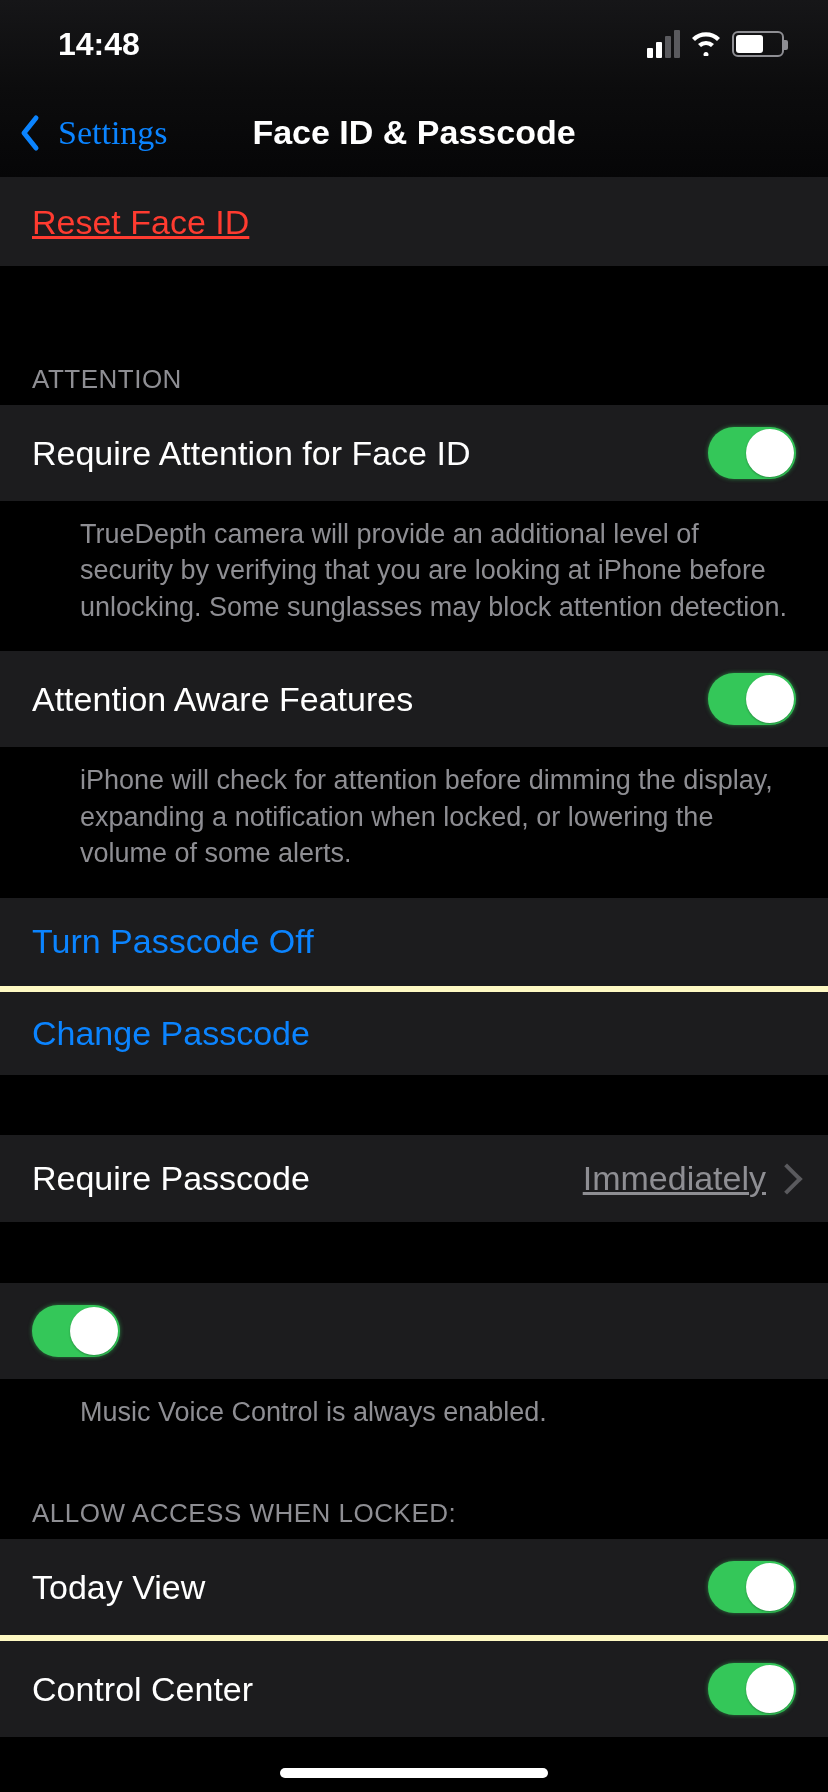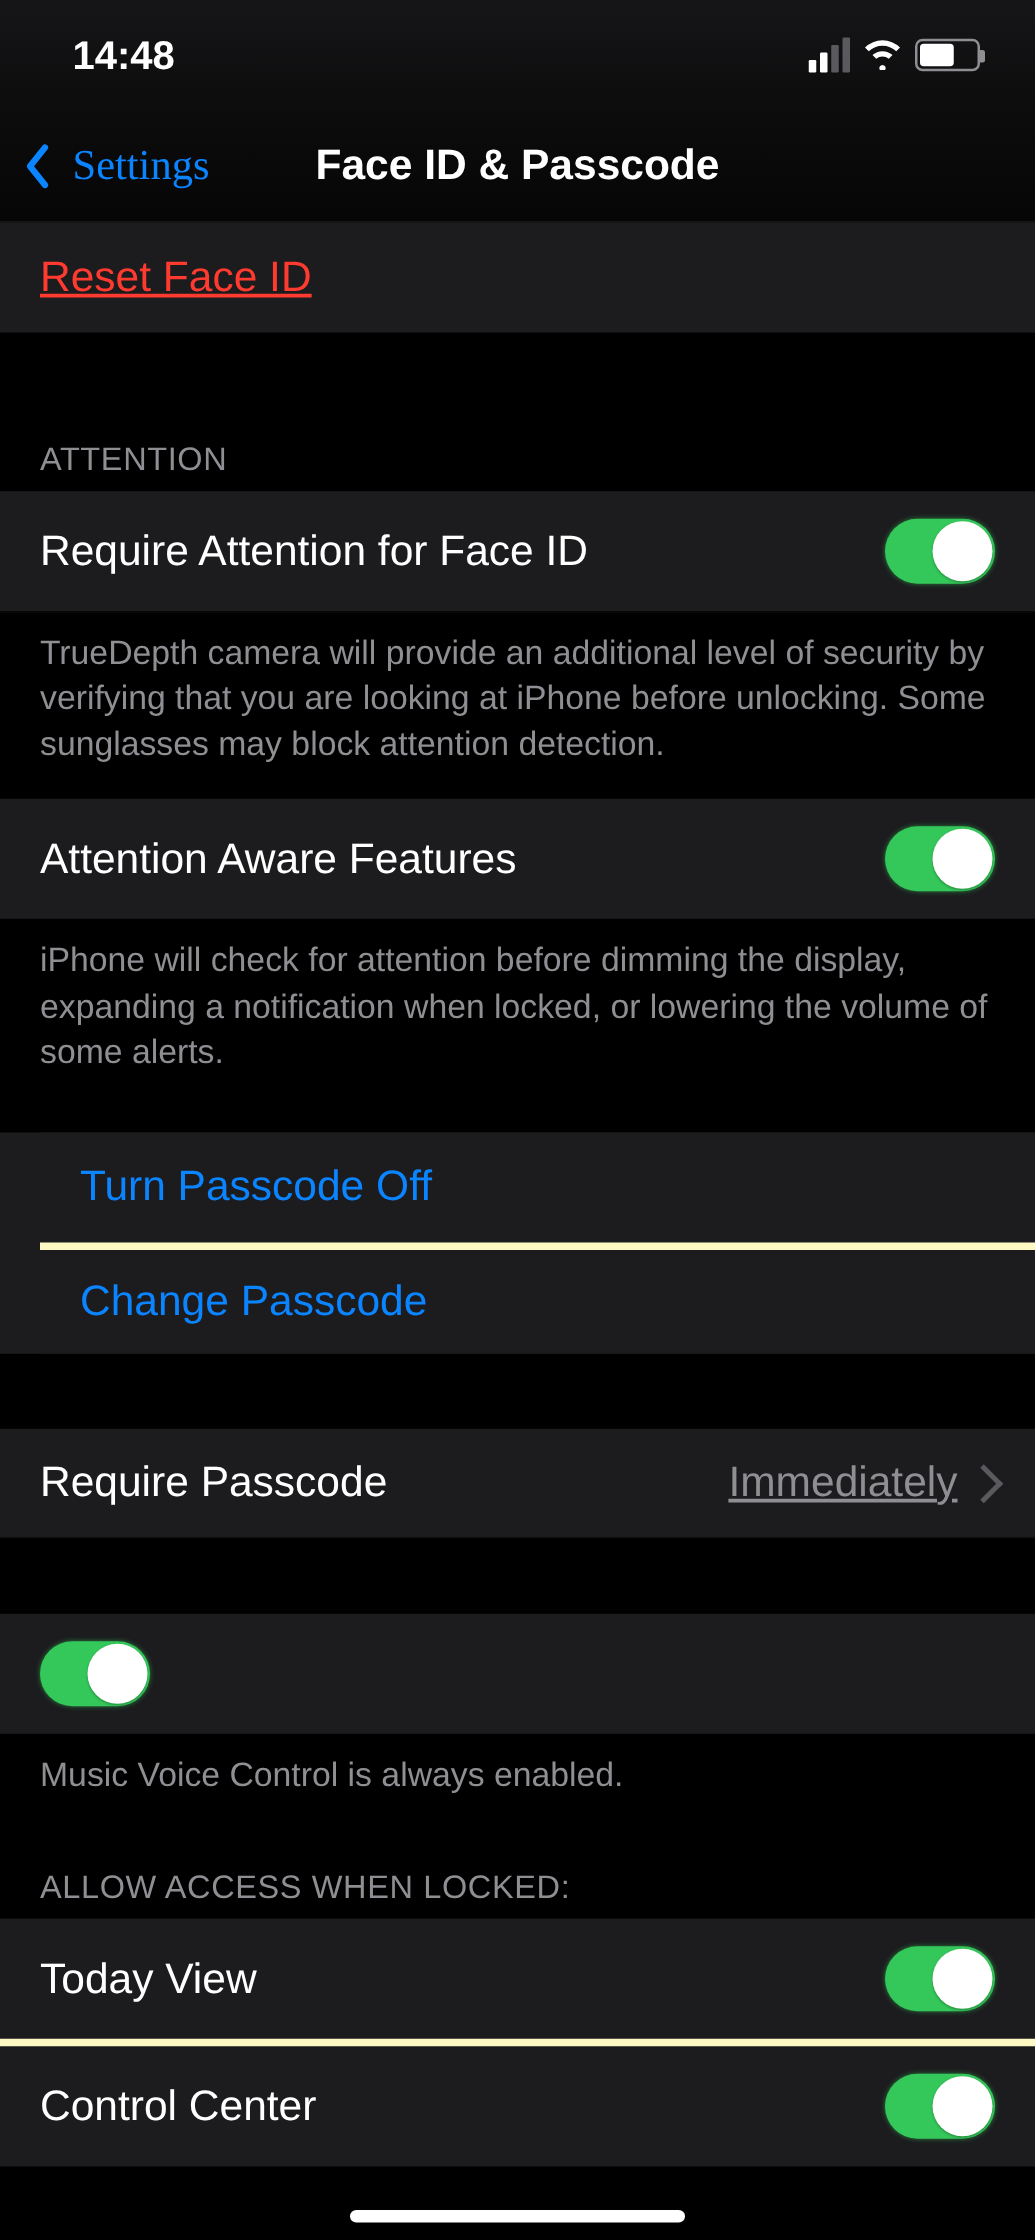--- a/index.html
+++ b/index.html
@@ -70,28 +70,30 @@
   .cell.destructive { color: #ff3b30; text-decoration: underline; }
 
   .section-gap { height: 70px; }
   .section-gap.short { height: 60px; }
 
   .section-header {
     padding: 48px 32px 10px 32px;
     font-size: 26px;
     color: #8e8e93;
     letter-spacing: 0.5px;
+    margin-top: 12px;
   }
   .section-header.first { padding-top: 86px; }
 
   .section-footer {
     padding: 14px 32px 26px 32px;
     font-size: 27px;
     color: #8e8e93;
     line-height: 1.35;
+    margin-left: 48px;
   }
 
   .value-text {
     color: #8e8e93;
     margin-right: 14px;
     text-decoration: underline;
   }
 
   .chevron {
     width: 16px; height: 28px;
@@ -220,21 +222,21 @@
 <div class="section-footer">TrueDepth camera will provide an additional level of security by verifying that you are looking at iPhone before unlocking. Some sunglasses may block attention detection.</div>
 
 <div class="cell">
   <span class="label">Attention Aware Features</span>
   <div class="toggle">
       <div class="knob"></div>
     </div>
 </div>
 <div class="section-footer">iPhone will check for attention before dimming the display, expanding a notification when locked, or lowering the volume of some alerts.</div>
 
-<div class="cell-group" style="margin-top:20px;padding-left:32px;">
+<div class="cell-group" style="">
   <div class="cell link">
     <span class="label">Turn Passcode Off</span>
   </div>
   <div class="cell link">
     <span class="label">Change Passcode</span>
   </div>
 </div>
 
 <div class="section-gap short"></div>
 

